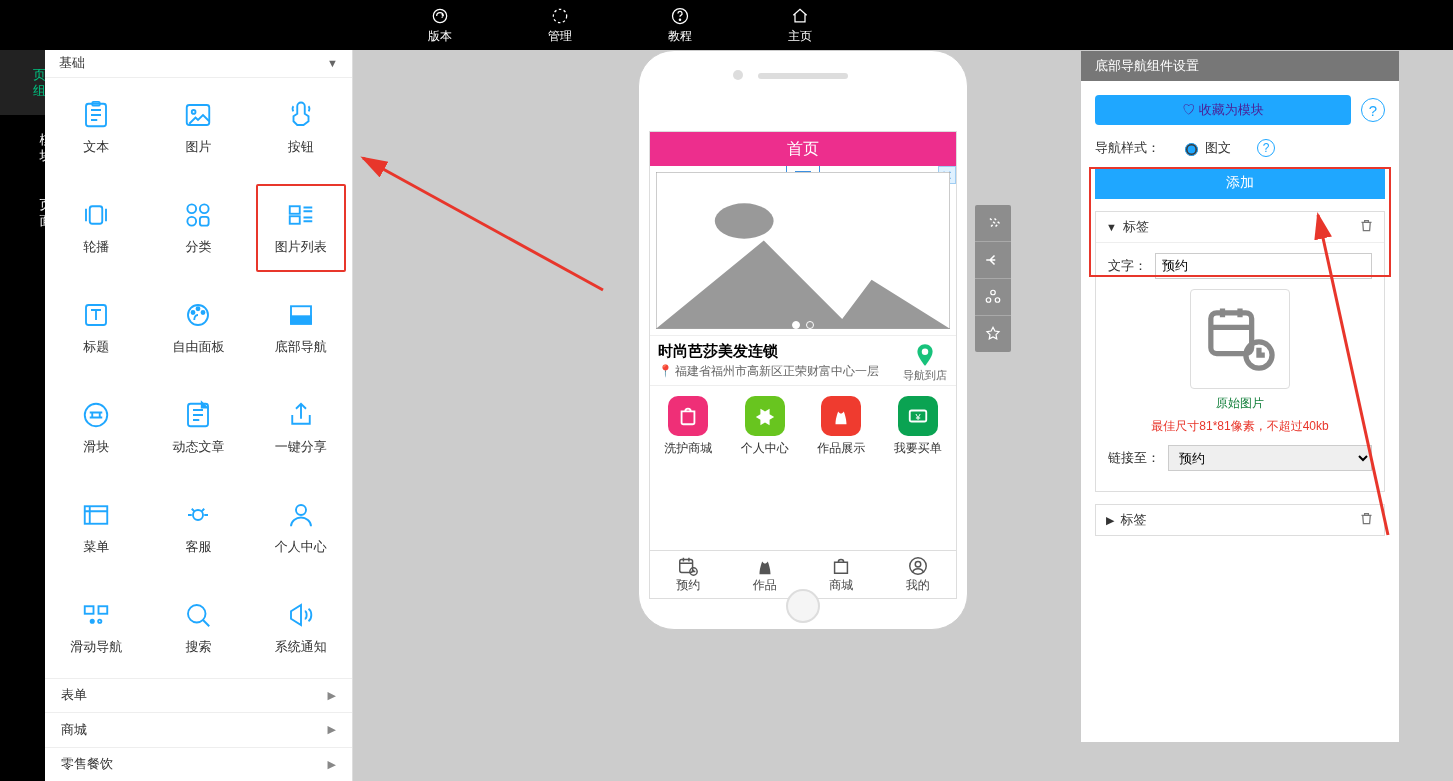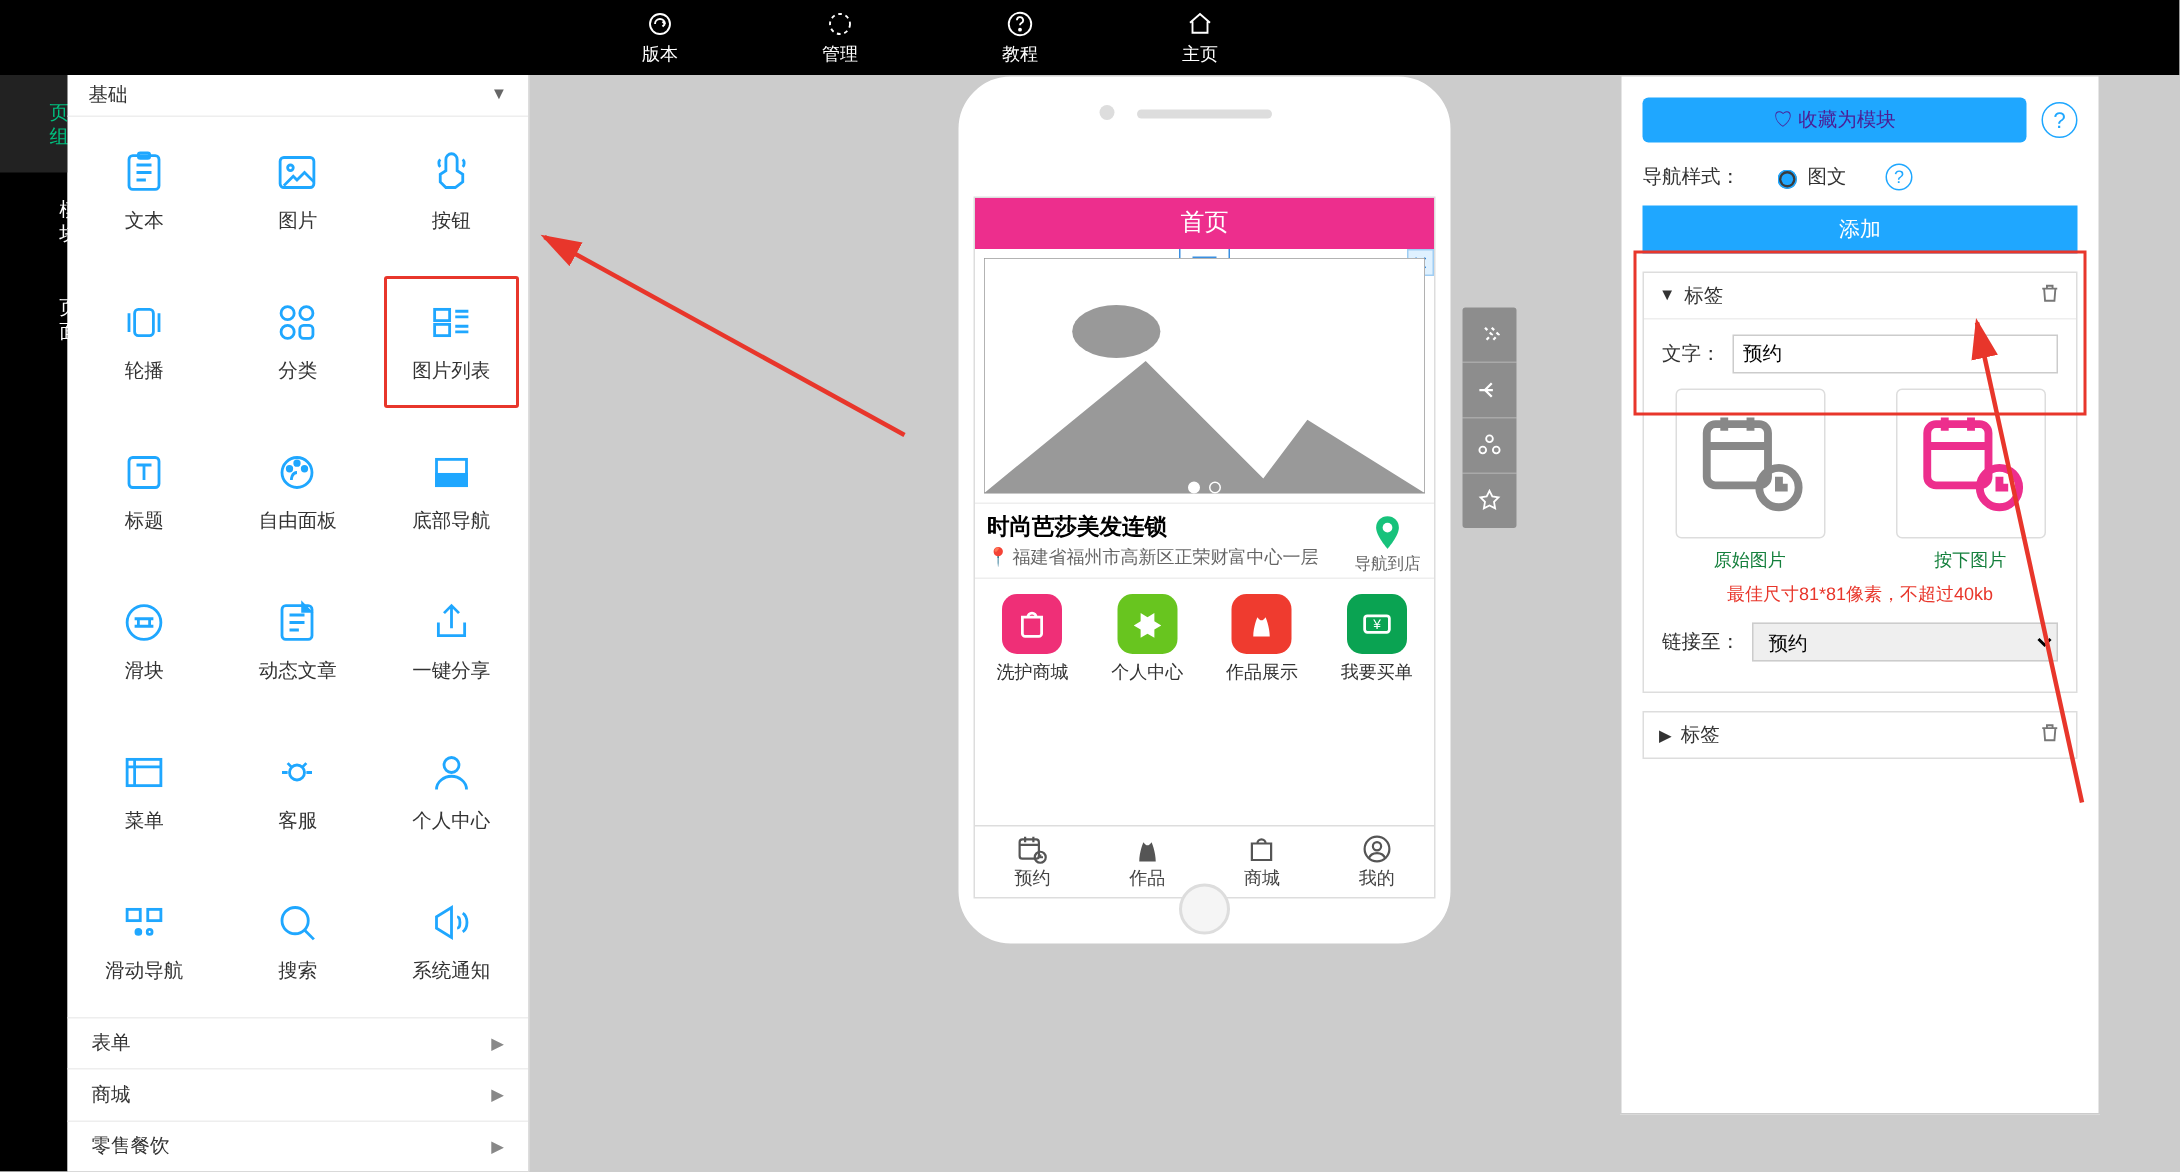--- a/index.html
+++ b/index.html
@@ -406,20 +406,21 @@
           </div>
           <div class="sep"></div>
         <div class="st">
             <svg width="18" height="18" viewBox="0 0 24 24" fill="none" stroke="#fff" stroke-width="1.6">
               <path d="M12 3l2.5 5 5.5.8-4 4 1 5.7L12 16l-5 2.5 1-5.7-4-4 5.5-.8z"></path>
             </svg>
           </div>
       </div>
 
       <div class="panel">
+        <div class="panel-head">底部导航组件设置</div>
         <div class="panel-body">
           <div class="fav-row">
             <button class="btn-fav">♡ 收藏为模块</button>
             <div class="help-circ">?</div>
           </div>
           <div class="opt-row">
             <span>导航样式：</span>
             <label style="display:flex;align-items:center;gap:4px;">
                 <input type="radio" checked="" style="">
                 <span>图文</span>
@@ -448,31 +449,20 @@
                   <div class="frame">
                     <svg width="70" height="70" viewBox="0 0 24 24" fill="none" stroke="#888" stroke-width="1.8">
                         <rect x="2" y="3" width="14" height="14" rx="2"></rect>
                         <path d="M2 8h14M6 1.5v3M12 1.5v3"></path>
                         <circle cx="18.5" cy="17.5" r="4.5"></circle>
                         <path d="M18.5 15v2.5h2"></path>
                       </svg>
                   </div>
                   <div class="cap">原始图片</div>
                 </div>
-                <div class="img-card">
-                  <div class="frame">
-                    <svg width="70" height="70" viewBox="0 0 24 24" fill="none" stroke="#ed2e8d" stroke-width="1.8">
-                        <rect x="2" y="3" width="14" height="14" rx="2"></rect>
-                        <path d="M2 8h14M6 1.5v3M12 1.5v3"></path>
-                        <circle cx="18.5" cy="17.5" r="4.5"></circle>
-                        <path d="M18.5 15v2.5h2"></path>
-                      </svg>
-                  </div>
-                  <div class="cap">按下图片</div>
-                </div>
               </div>
               <div class="size-hint">最佳尺寸81*81像素，不超过40kb</div>
               <div class="field-row">
                   <span>链接至：</span>
                   <select><option>预约</option></select>
                 </div>
             </div>
           </div>
 
           <div class="tag-collapsed">

